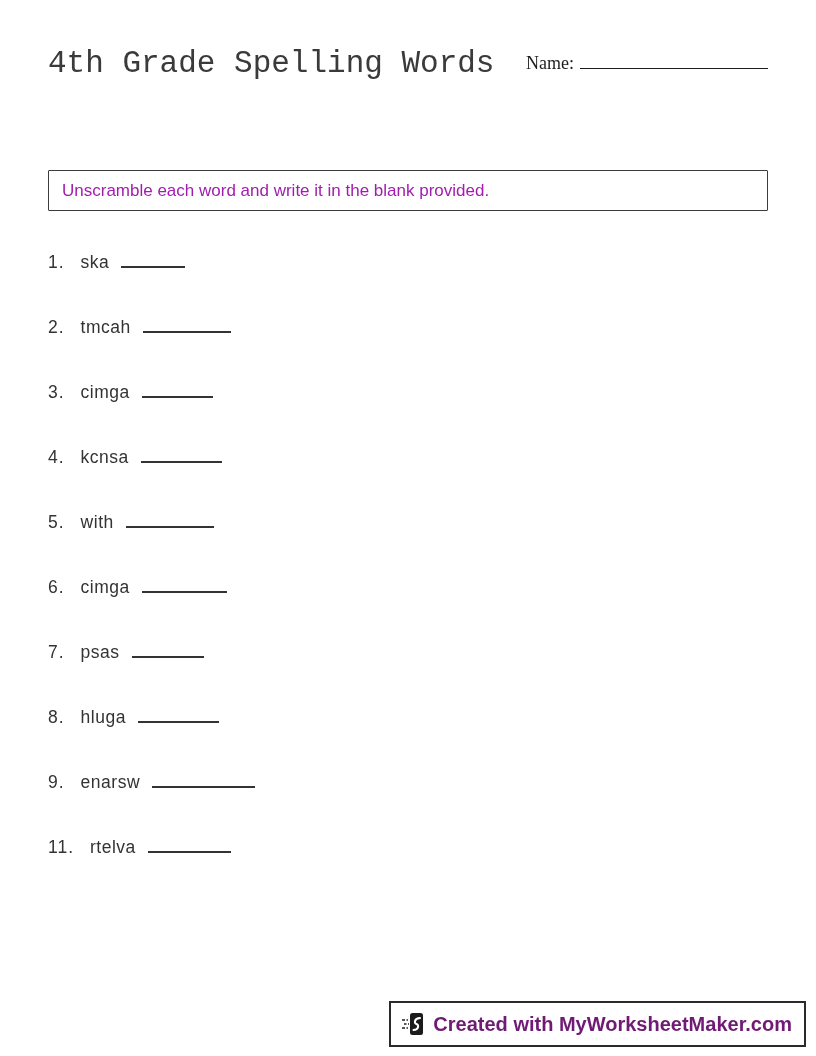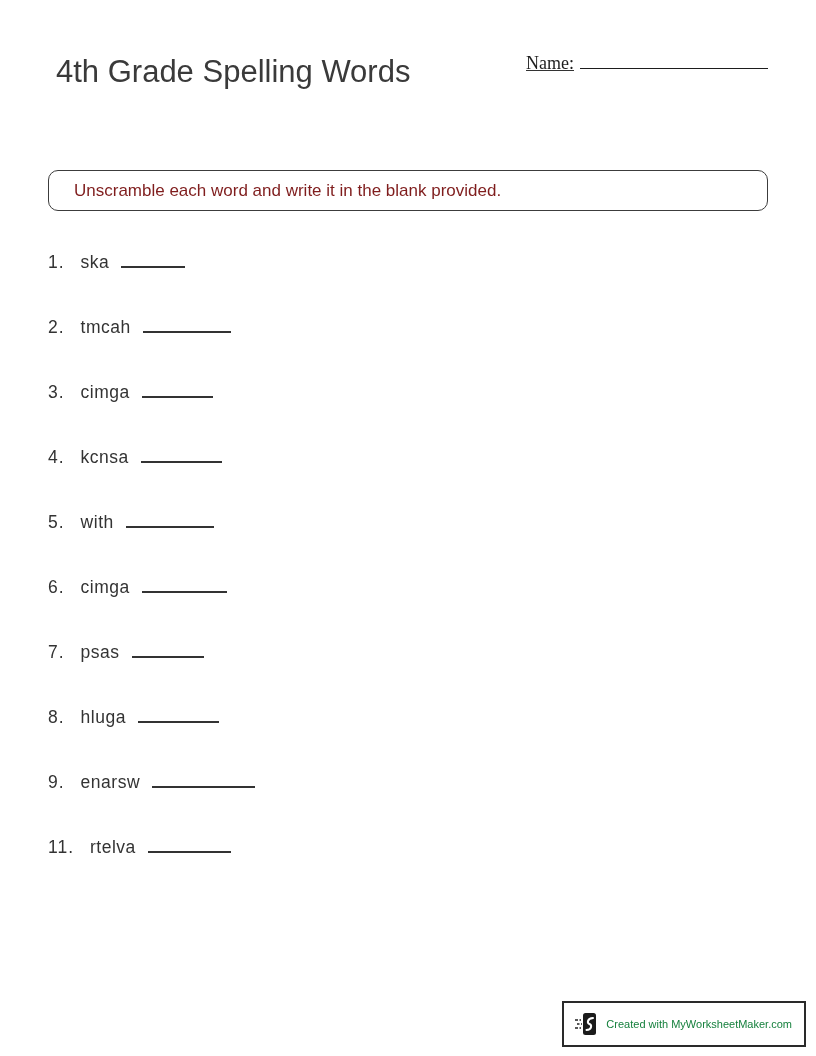--- a/index.html
+++ b/index.html
@@ -10,41 +10,41 @@
     font-family: "Liberation Sans", "DejaVu Sans", sans-serif;
     color: #333333;
     overflow: hidden;
   }
   .content { padding: 0 48px; }
 
   
   .header { display: flex; justify-content: space-between; padding-top: 44px; height: 82px; }
   .title {
     font-size: 31px; font-weight: 400; color: #3a3a3a;
-    line-height: 40px; letter-spacing: 0px; margin: 8px;
+    line-height: 40px; letter-spacing: 0px; margin: 0; font-family: Liberation Mono, monospace;
   }
-  .namedate { width: 250px; padding-top: 4px; text-decoration: underline; }
+  .namedate { width: 250px; padding-top: 4px; }
   .nd-row { display: flex; align-items: baseline; margin-bottom: 9px; height: 29px; }
   .nd-label {
     font-family: "Liberation Serif", "DejaVu Serif", serif;
     font-size: 18px; color: #1d1d1d;
     width: 56px; text-align: right; flex: 0 0 auto;
   }
   .nd-line {
     flex: 1 1 auto; margin-left: 6px;
     border-bottom: 1.5px solid #1d1d1d; height: 20px;
   }
 
   
   .instruction-box {
     margin-top: 44px;
     border: 1.5px solid #3c3c3c;
-    border-radius: 10px;
-    padding: 9px 25px;
-    font-size: 17px; color: #7f1d1d;
+    border-radius: 1px;
+    padding: 9px 13px;
+    font-size: 17px; color: #a21caf;
     line-height: 21px;
   }
 
   
   .word-list { margin-top: 36px; }
   .item {
     display: flex; align-items: baseline;
     font-size: 17.5px; line-height: 27px;
     margin-bottom: 36px; color: #333333;
   }
@@ -58,21 +58,21 @@
 
   
   .footer-box {
     position: absolute; right: 10px; bottom: 9px;
     border: 2px solid #2a2a2a;
     display: flex; align-items: center;
     padding: 8px 12px 8px 10px;
     background: #ffffff;
   }
   .footer-icon { width: 24px; height: 26px; margin-right: 8px; flex: 0 0 auto; }
-  .footer-text { font-size: 11px; color: #15803d; white-space: nowrap; }
+  .footer-text { font-size: 20px; color: #701a75; white-space: nowrap; font-weight: bold; }
 </style>
 </head>
 <body>
 
 <div class="content">
 
   <div class="header">
     <h1 class="title">4th Grade Spelling Words</h1>
     <div class="namedate">
       <div class="nd-row">

